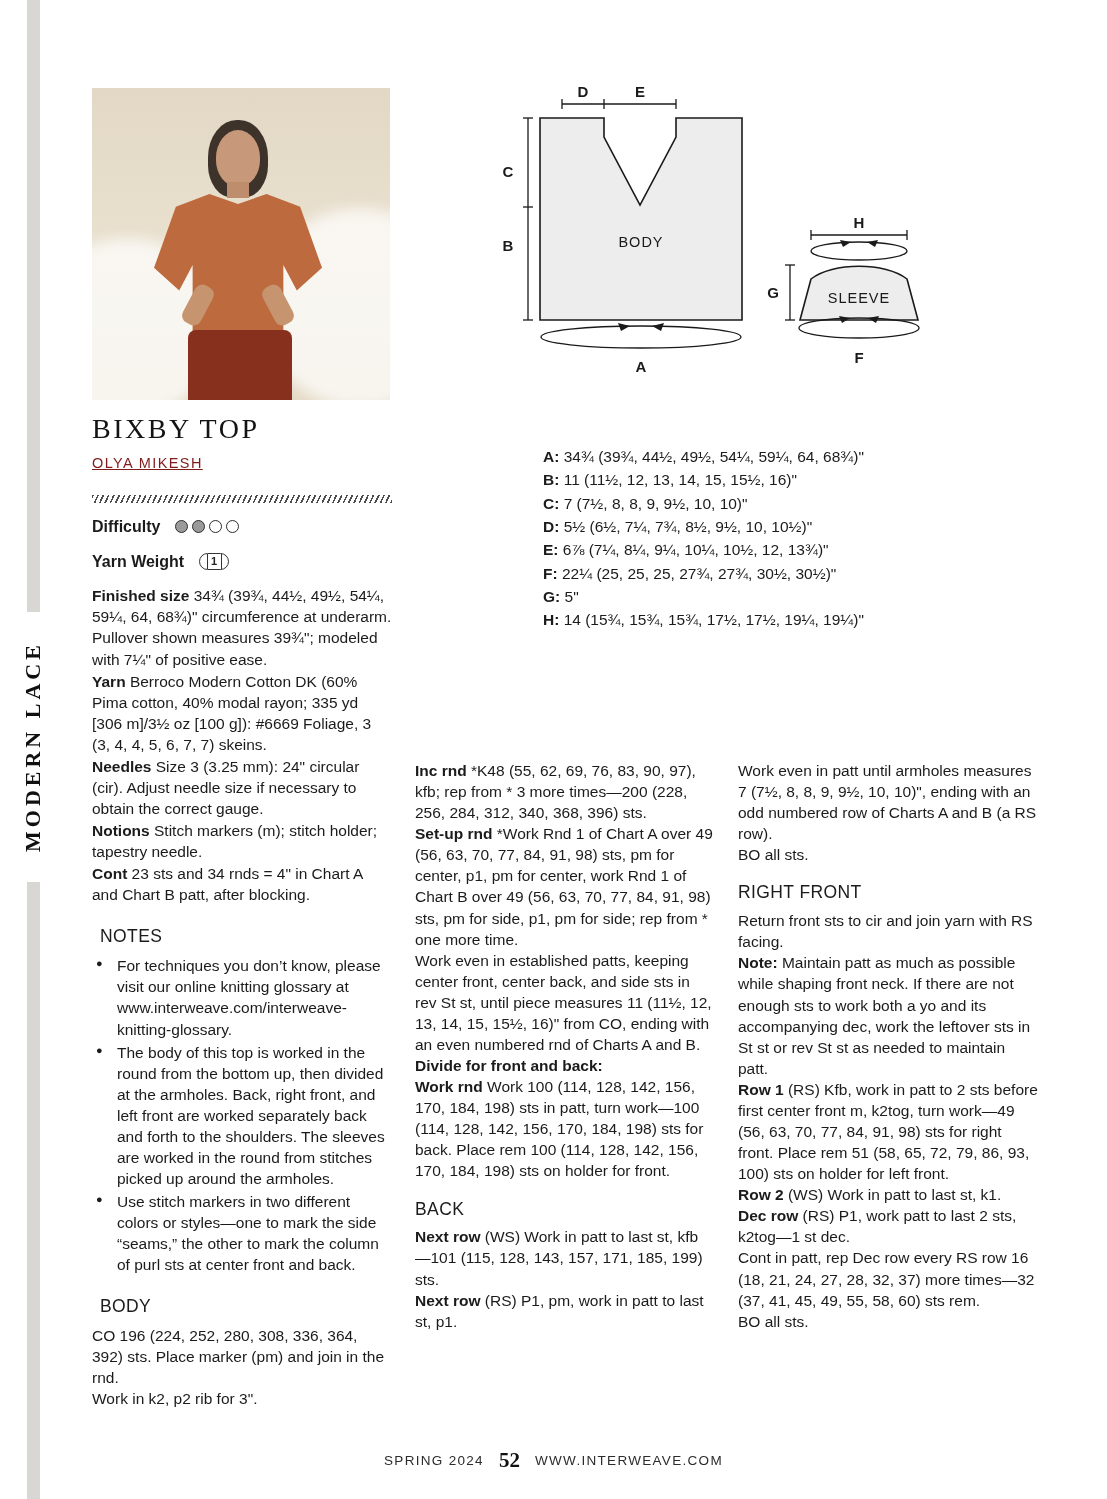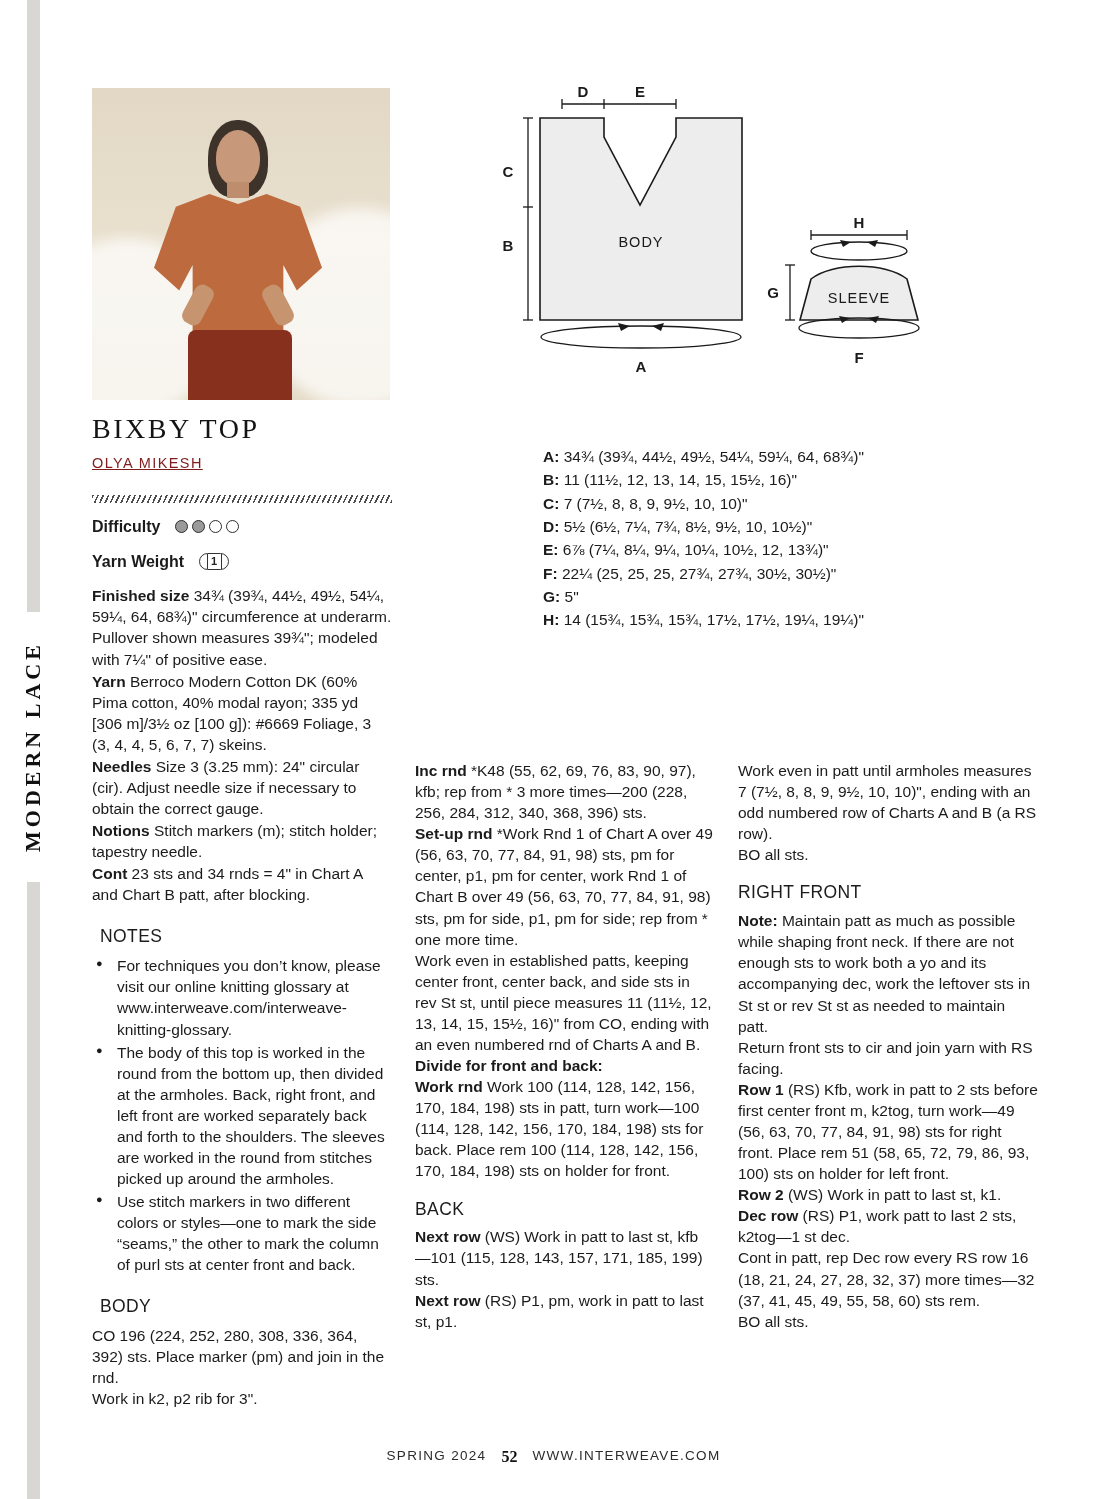--- a/index.html
+++ b/index.html
@@ -68,21 +68,21 @@
 
   
   .pcol { position:absolute; width:298px; top:760px; }
   .pcol.mid { left:415px; }
   .pcol.right { left:738px; width:300px; }
   .block { margin:0; }
   .pcol .col-head { margin:16px 0 5px; }
 
   
   .footer { position:absolute; left:0; right:0; top:1446px; text-align:center; font-size:13.5px; letter-spacing:1.3px; color:#2c2c2c; }
-  .footer .pageno { font-family:"Liberation Serif",serif; font-weight:bold; font-size:16px; letter-spacing:0; margin:8px 10px; vertical-align:-2px; color:#111; }
+  .footer .pageno { font-family:"Liberation Serif",serif; font-weight:bold; font-size:21px; letter-spacing:0; margin:8px 10px; vertical-align:-2px; color:#111; }
 </style>
 </head>
 <body>
 
 <div class="page">
 
   <div class="bar-top"></div>
   <div class="side-label">MODERN LACE</div>
   <div class="bar-bottom"></div>
 
@@ -201,22 +201,22 @@
     <p class="block"><span class="lead">Work rnd</span><span> Work 100 (114, 128, 142, 156, 170, 184, 198) sts in patt, turn work—100 (114, 128, 142, 156, 170, 184, 198) sts for back.  Place rem 100 (114, 128, 142, 156, 170, 184, 198) sts on holder for front.</span></p>
     <h3 class="col-head">BACK</h3>
     <p class="block"><span class="lead">Next row</span><span> (WS) Work in patt to last st, kfb—101 (115, 128, 143, 157, 171, 185, 199) sts.</span></p>
     <p class="block"><span class="lead">Next row</span><span> (RS) P1, pm, work in patt to last st, p1.</span></p>
   </div>
 
   <div class="pcol right">
     <p class="block"><span>Work even in patt until armholes measures 7 (7½, 8, 8, 9, 9½, 10, 10)", ending with an odd numbered row of Charts A and B (a RS row).</span></p>
     <p class="block"><span>BO all sts.</span></p>
     <h3 class="col-head">RIGHT FRONT</h3>
+    <p class="block"><span>Return front sts to cir and join yarn with RS facing.</span></p>
     <p class="block"><span class="lead">Note:</span><span> Maintain patt as much as possible while shaping front neck. If there are not enough sts to work both a yo and its accompanying dec, work the leftover sts in St st or rev St st as needed to maintain patt.</span></p>
-    <p class="block"><span>Return front sts to cir and join yarn with RS facing.</span></p>
     <p class="block"><span class="lead">Row 1</span><span> (RS) Kfb, work in patt to 2 sts before first center front m, k2tog, turn work—49 (56, 63, 70, 77, 84, 91, 98) sts for right front. Place rem 51 (58, 65, 72, 79, 86, 93, 100) sts on holder for left front.</span></p>
     <p class="block"><span class="lead">Row 2</span><span> (WS) Work in patt to last st, k1.</span></p>
     <p class="block"><span class="lead">Dec row</span><span> (RS)  P1, work patt to last 2 sts, k2tog—1 st dec.</span></p>
     <p class="block"><span>Cont in patt, rep Dec row every RS row 16 (18, 21, 24, 27, 28, 32, 37) more times—32 (37, 41, 45, 49, 55, 58, 60) sts rem.</span></p>
     <p class="block"><span>BO all sts.</span></p>
   </div>
 
   <div class="footer">
     <span>SPRING 2024</span>
     <span class="pageno">52</span>

